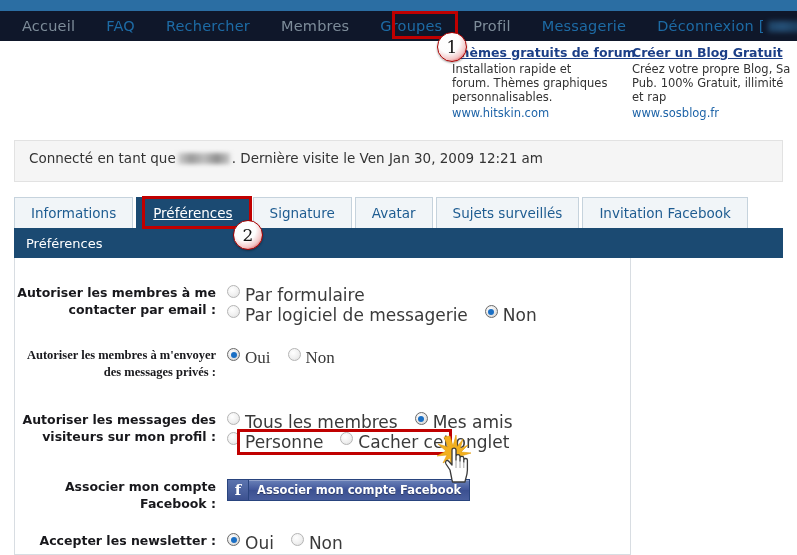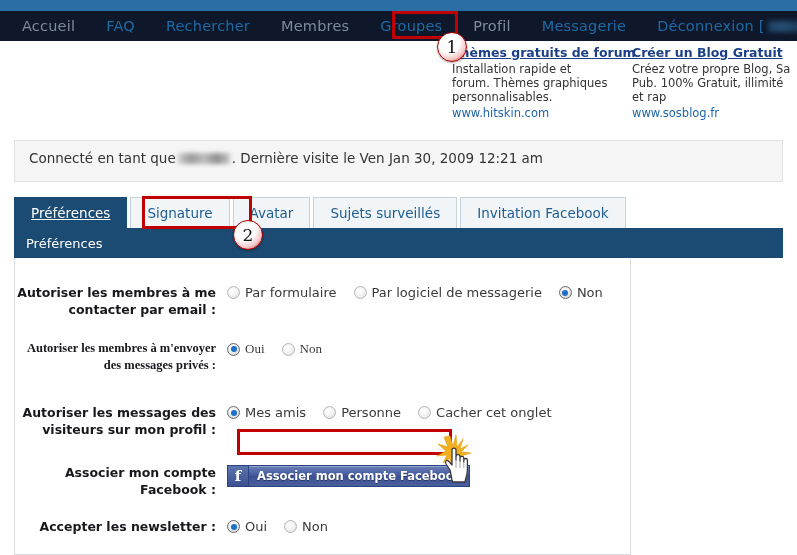--- a/index.html
+++ b/index.html
@@ -190,24 +190,24 @@
     flex: 1;
     padding-top: 1px;
   }
   .opts {
     display: flex;
     align-items: center;
     flex-wrap: wrap;
   }
   .opt {
     display: flex;
-    align-items: center;
+    align-items: flex-start;
     margin-right: 17px;
     color: #3a3a3a;
-    font-size: 13px;
+    font-size: 17px;
     white-space: nowrap;
   }
   .radio {
     width: 13px;
     height: 13px;
     border-radius: 50%;
     border: 1px solid #b5b5b5;
     background: radial-gradient(circle at 38% 34%, #ffffff 0%, #f0f0f0 55%, #dcdcdc 100%);
     margin-right: 5px;
     box-sizing: border-box;
@@ -332,20 +332,21 @@
     <div class="ad-body">Créez votre propre Blog, Sa Pub. 100% Gratuit, illimité et rap</div>
     <span class="ad-url">www.sosblog.fr</span>
   </div>
 </div>
 
 <div class="connected-bar">
   <span>Connecté en tant que</span><span class="name-blur"></span><span>. Dernière visite le Ven Jan 30, 2009 12:21 am</span>
 </div>
 
 <div class="tabs">
+  <div class="tab">Informations</div>
   <div class="tab active">Préférences</div>
   <div class="tab">Signature</div>
   <div class="tab">Avatar</div>
   <div class="tab">Sujets surveillés</div>
   <div class="tab">Invitation Facebook</div>
 </div>
 
 <div class="section-header">Préférences</div>
 
 <div class="form-panel">
@@ -383,20 +384,24 @@
             <span>Non</span>
           </label>
       </div>
     </div>
   </div>
 
   <div class="row" style="margin-top:30px;">
     <div class="row-label">Autoriser les messages des visiteurs sur mon profil :</div>
     <div class="row-field">
       <div class="opts">
+        <label class="opt">
+            <span class="radio"></span>
+            <span>Tous les membres</span>
+          </label>
         <label class="opt">
             <span class="radio checked"></span>
             <span>Mes amis</span>
           </label>
         <label class="opt">
             <span class="radio"></span>
             <span>Personne</span>
           </label>
         <label class="opt">
             <span class="radio"></span>

